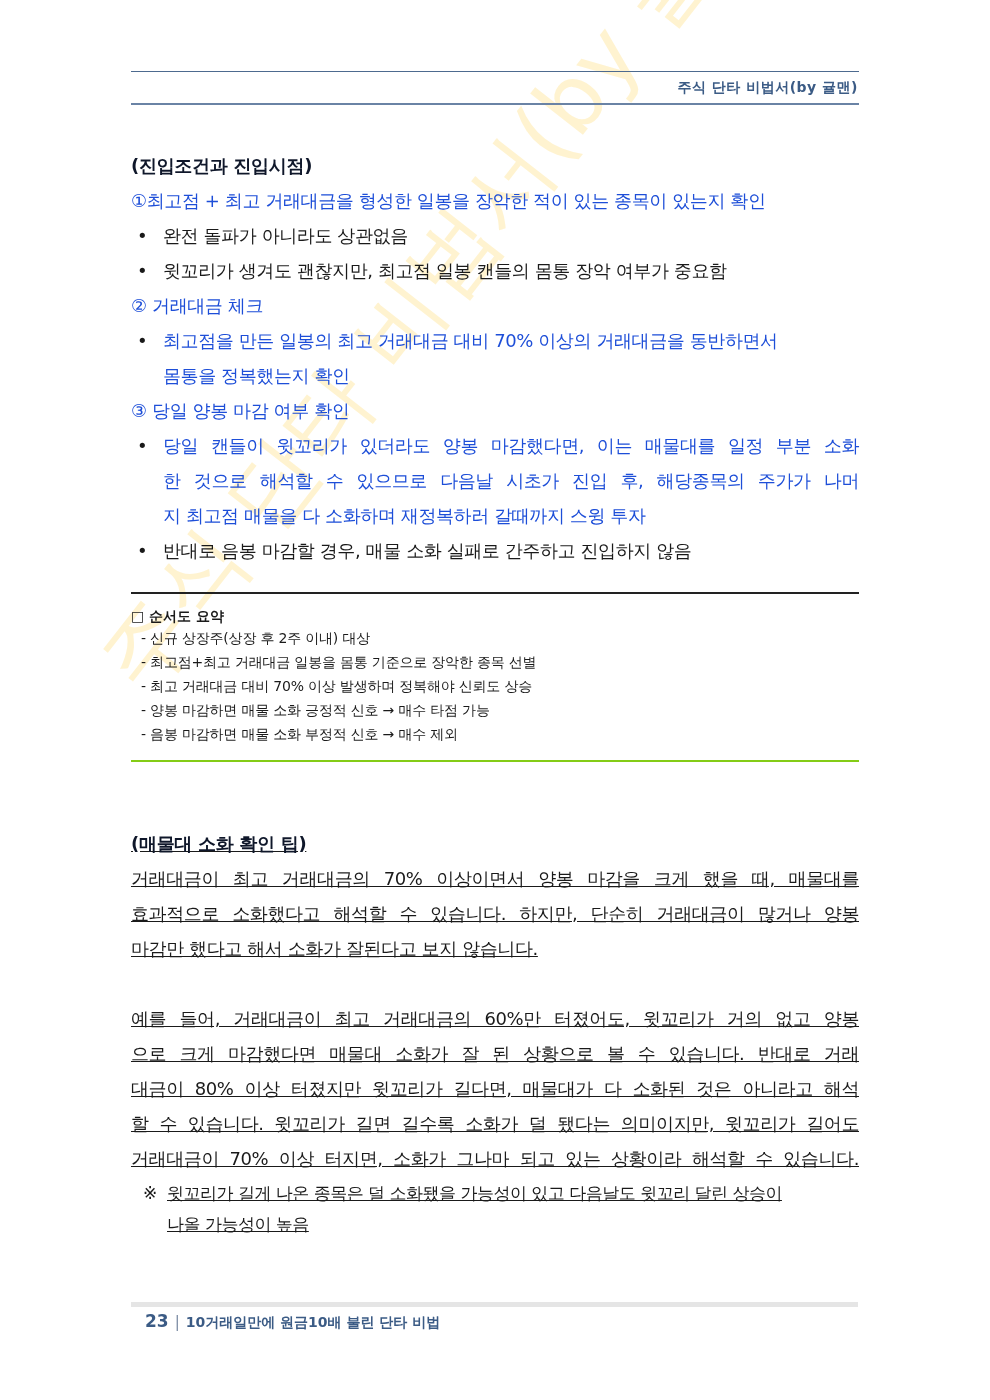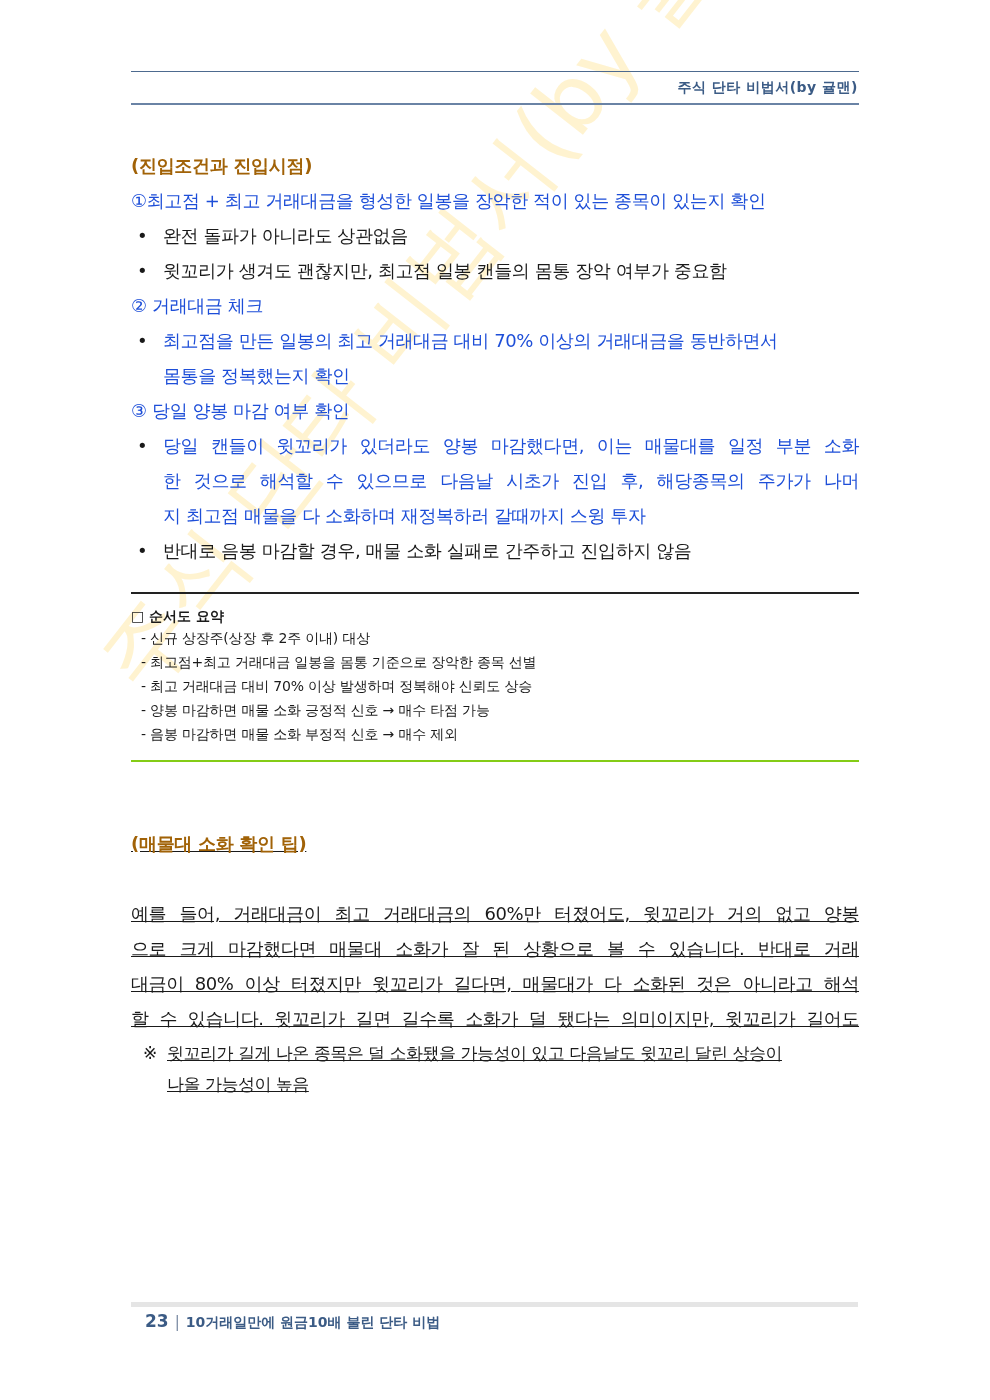--- a/index.html
+++ b/index.html
@@ -5,21 +5,21 @@
   html, body { margin: 0; padding: 0; background: #ffffff; }
   body { width: 990px; height: 1400px; position: relative; overflow: hidden;
          font-family: "DejaVu Sans", sans-serif; color: #1a1a1a; }
 
   .header-line-top { position: absolute; left: 131px; top: 71px; width: 728px; height: 1px; background: #4d6a8f; }
   .header-title { position: absolute; right: 132px; top: 79px; font-size: 14px; font-weight: bold; color: #3b5b85; letter-spacing: 0.5px; }
   .header-line-bottom { position: absolute; left: 131px; top: 103px; width: 728px; height: 2px; background: #6a83a5; }
 
   .content { position: absolute; left: 131px; top: 148px; width: 728px; }
 
-  .sec-title { font-size: 18px; font-weight: bold; color: #a16207; height: 35px; line-height: 35px; letter-spacing: -0.3px; }
+  .sec-title { font-size: 18px; font-weight: bold; color: #0f172a; height: 35px; line-height: 35px; letter-spacing: -0.3px; }
   .line { font-size: 18px; line-height: 35px; height: 35px; white-space: nowrap; letter-spacing: -0.4px; color: #1d4ed8; }
   .bullet { position: relative; padding-left: 32px; font-size: 18px; line-height: 35px; letter-spacing: -0.4px; text-align: justify; text-align-last: left; }
   .bullet .dot { position: absolute; left: 6px; top: 0; }
 
   .summary-box { margin-top: 24px; border-top: 2px solid #222; border-bottom: 2px solid #84cc16; padding: 12px 0 14px 0; }
   .summary-head { font-size: 14px; font-weight: bold; line-height: 20px; }
   .summary-item { font-size: 14px; line-height: 24px; padding-left: 10px; letter-spacing: -0.2px; white-space: nowrap; }
 
   .sec2 { margin-top: 64px; text-decoration: underline; }
   .para { font-size: 18px; line-height: 35px; text-align: justify; letter-spacing: -0.4px; }
@@ -86,26 +86,32 @@
     <div class="summary-head">□ 순서도 요약</div>
     <div class="summary-item">- 신규 상장주(상장 후 2주 이내) 대상</div>
     <div class="summary-item">- 최고점+최고 거래대금 일봉을 몸통 기준으로 장악한 종목 선별</div>
     <div class="summary-item">- 최고 거래대금 대비 70% 이상 발생하며 정복해야 신뢰도 상승</div>
     <div class="summary-item">- 양봉 마감하면 매물 소화 긍정적 신호 → 매수 타점 가능</div>
     <div class="summary-item">- 음봉 마감하면 매물 소화 부정적 신호 → 매수 제외</div>
   </div>
 
   <div class="sec2">
     <div class="sec-title">(매물대 소화 확인 팁)</div>
+    <div class="para">
+      <span class="ln">거래대금이 최고 거래대금의 70% 이상이면서 양봉 마감을 크게 했을 때, 매물대를</span>
+      <span class="ln">효과적으로 소화했다고 해석할 수 있습니다. 하지만, 단순히 거래대금이 많거나 양봉</span>
+      <span class="ln last">마감만 했다고 해서 소화가 잘된다고 보지 않습니다.</span>
+    </div>
     <div class="gap"></div>
     <div class="para">
       <span class="ln">예를 들어, 거래대금이 최고 거래대금의 60%만 터졌어도, 윗꼬리가 거의 없고 양봉</span>
       <span class="ln">으로 크게 마감했다면 매물대 소화가 잘 된 상황으로 볼 수 있습니다. 반대로 거래</span>
       <span class="ln">대금이 80% 이상 터졌지만 윗꼬리가 길다면, 매물대가 다 소화된 것은 아니라고 해석</span>
       <span class="ln">할 수 있습니다. 윗꼬리가 길면 길수록 소화가 덜 됐다는 의미이지만, 윗꼬리가 길어도</span>
+      <span class="ln">거래대금이 70% 이상 터지면, 소화가 그나마 되고 있는 상황이라 해석할 수 있습니다.</span>
     </div>
     <div class="note">
       <span class="mark">※</span>
       <span class="ln">윗꼬리가 길게 나온 종목은 덜 소화됐을 가능성이 있고 다음날도 윗꼬리 달린 상승이</span>
       <span class="ln">나올 가능성이 높음</span>
     </div>
   </div>
 </div>
 
 <div class="footer-bar"></div>

